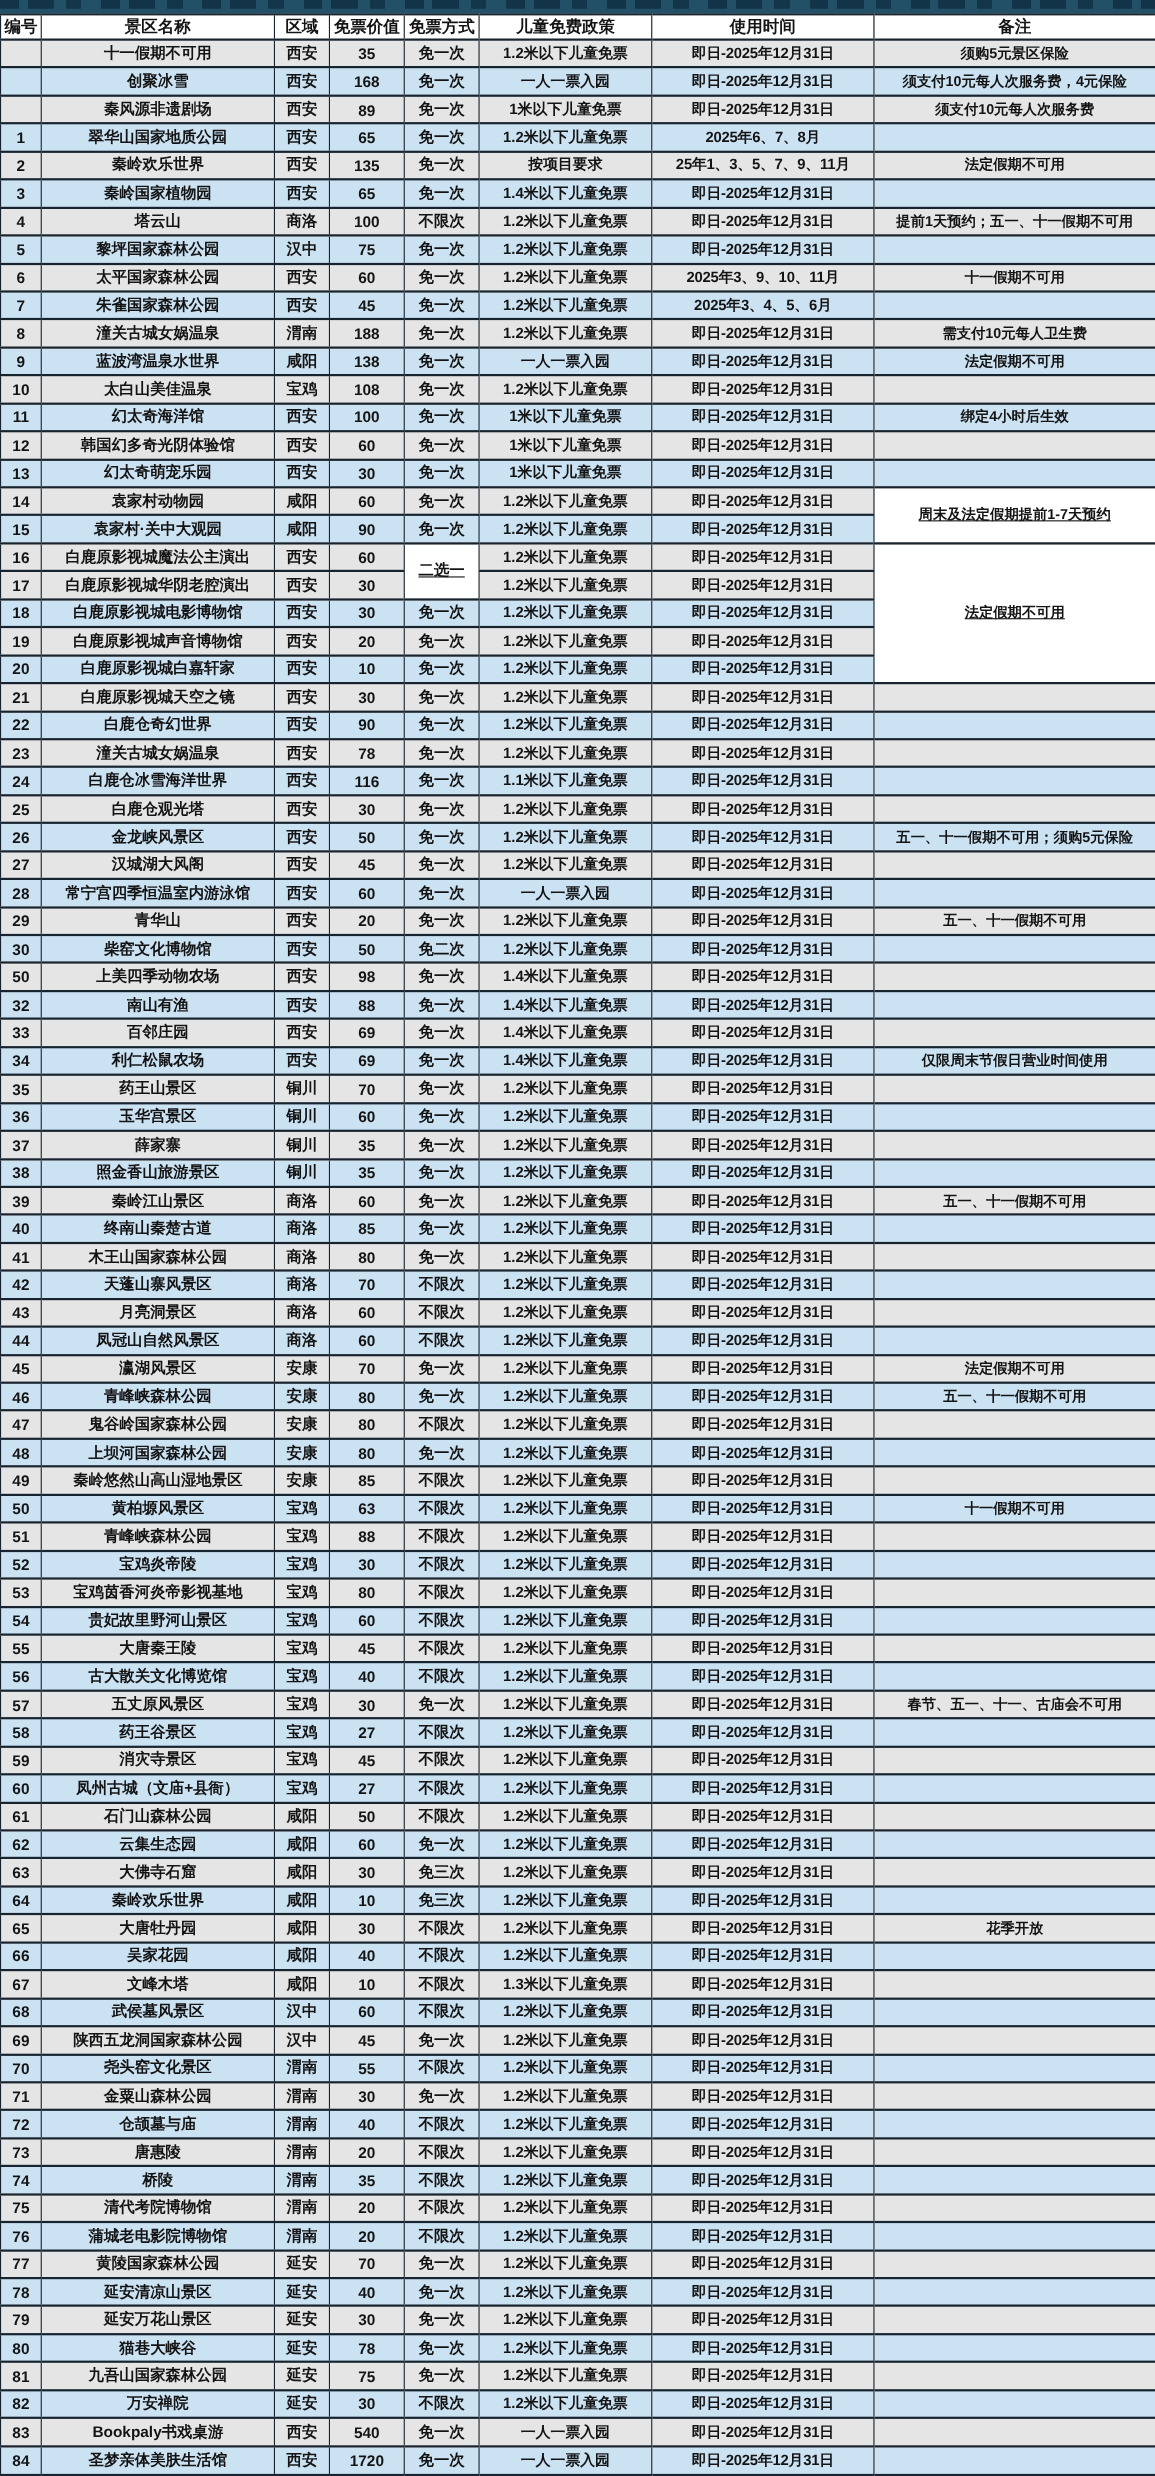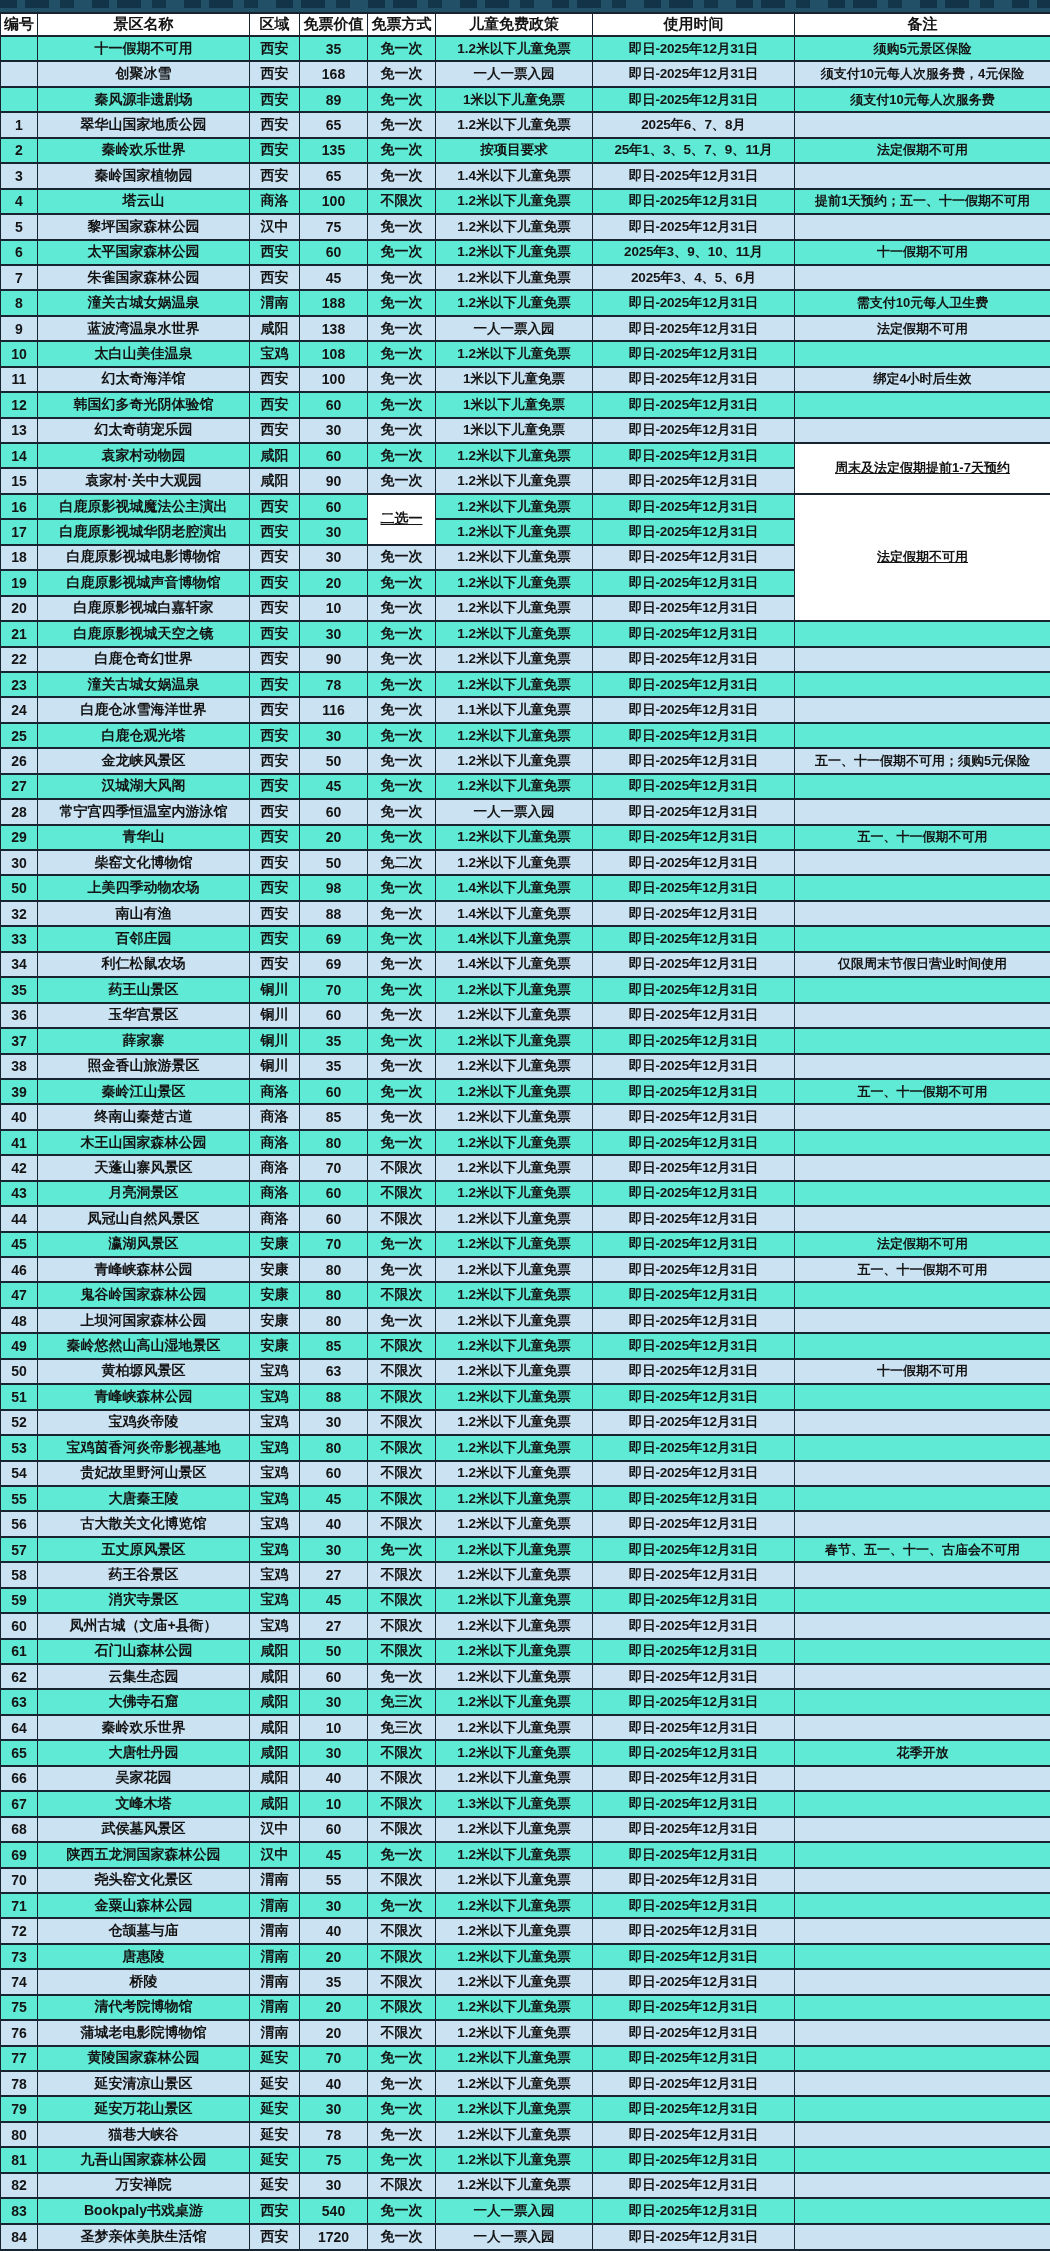--- a/index.html
+++ b/index.html
@@ -16,21 +16,21 @@
     position:absolute;top:0;left:0;right:0;height:8px;
     background:
       repeating-linear-gradient(90deg,
         rgba(13,41,60,.9) 0 17px, rgba(13,41,60,0) 17px 25px,
         rgba(13,41,60,.9) 25px 49px, rgba(13,41,60,0) 49px 60px,
         rgba(13,41,60,.85) 60px 74px, rgba(13,41,60,0) 74px 92px);
     opacity:.8;
   }
   table.ticket-table{
     width:1050px;height:2239px;table-layout:fixed;border-collapse:collapse;
-    background:#5eead4;
+    background:#e5e5e5;
   }
   th,td{
     border:1px solid #17242f;
     border-top-width:2px;border-bottom-width:2px;
     padding:0 2px;text-align:center;vertical-align:middle;
     color:#141414;font-weight:700;
     overflow:hidden;white-space:nowrap;
   }
   thead tr{height:23px;}
   tbody tr{height:25.4px;}

